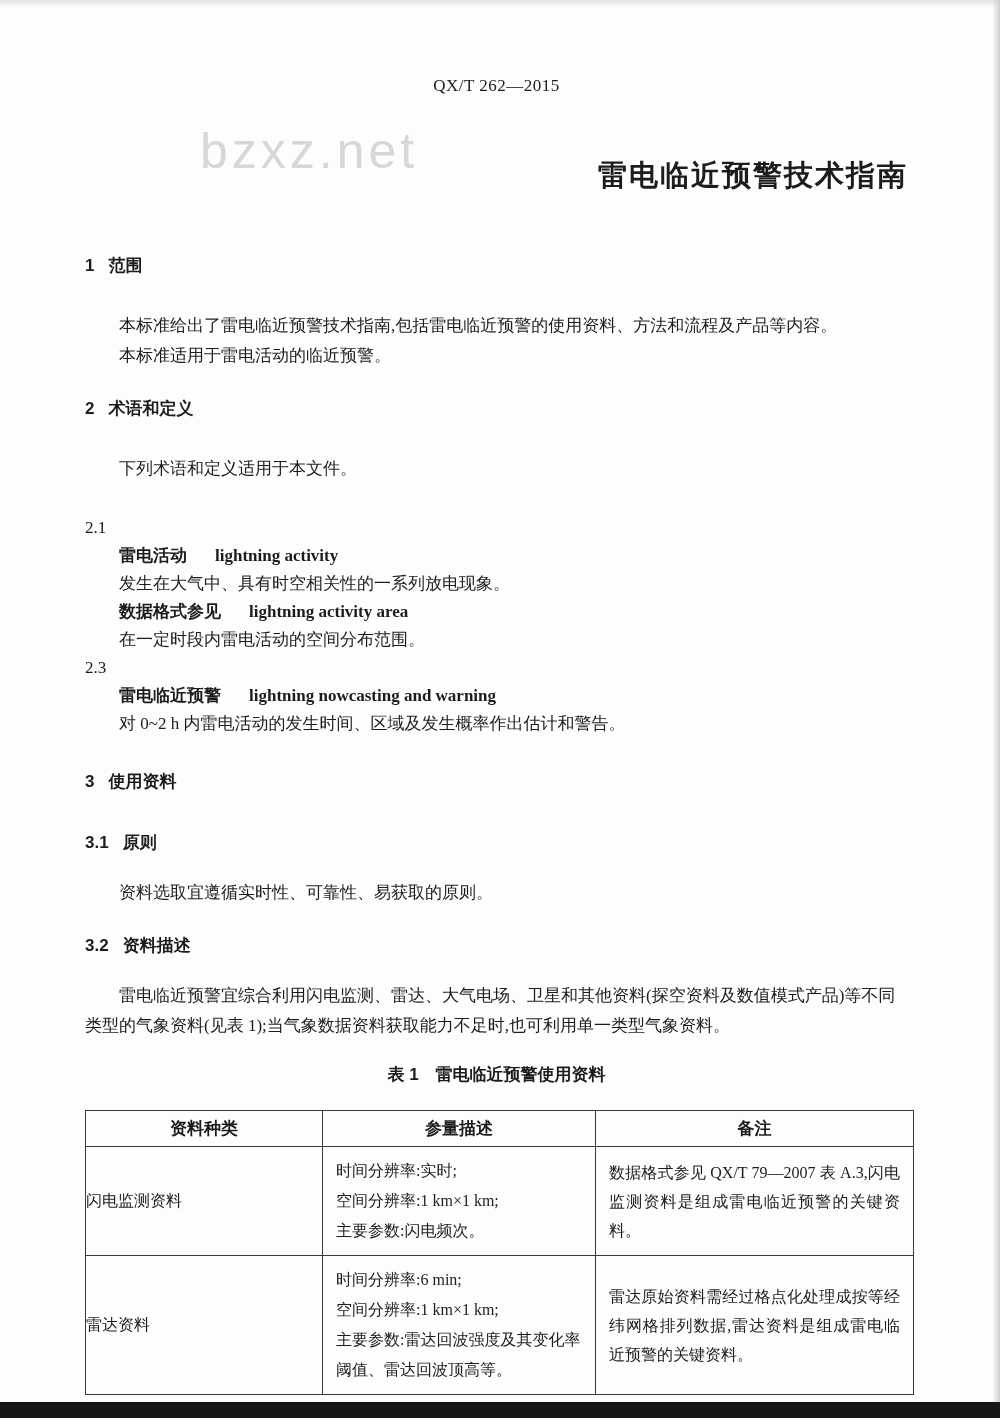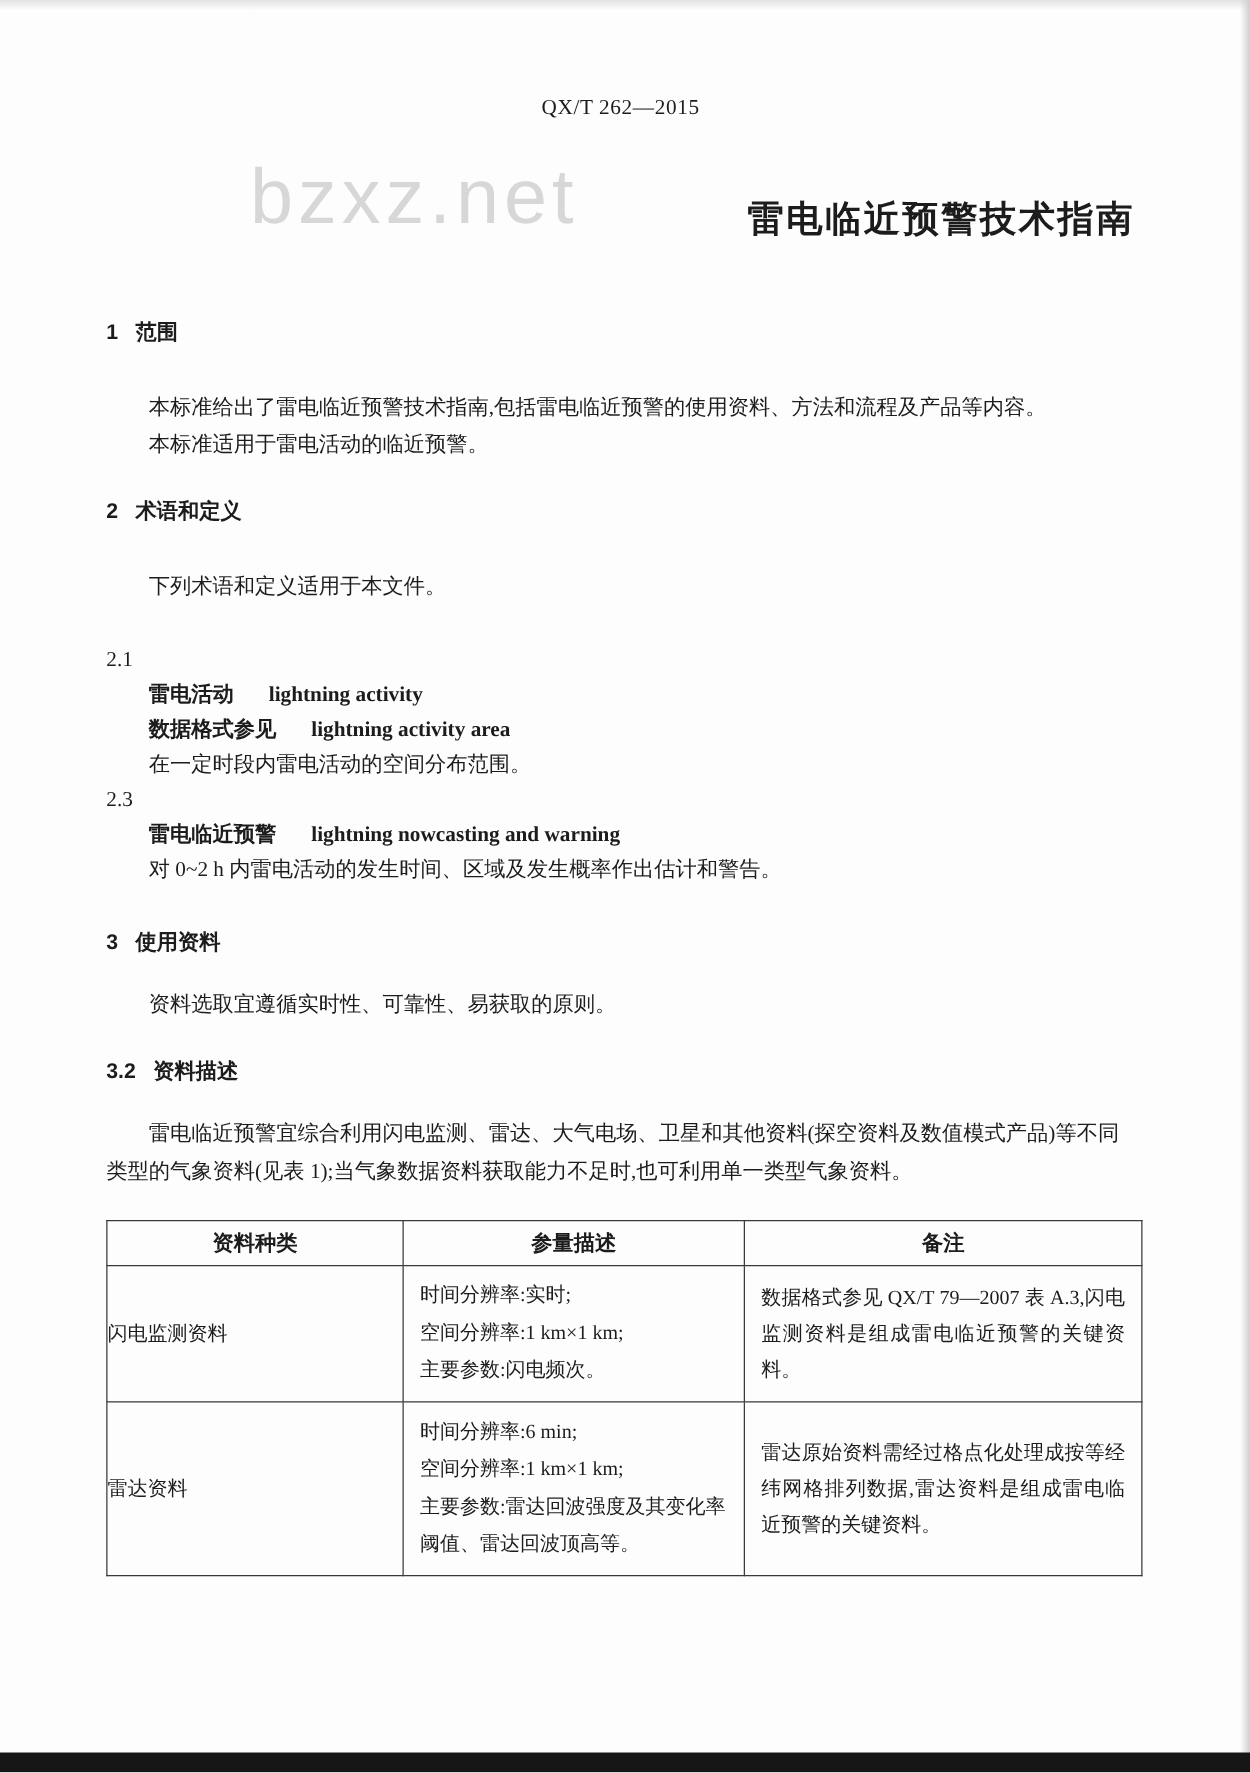--- a/index.html
+++ b/index.html
@@ -40,21 +40,21 @@
     font-size: 17px;
     letter-spacing: 0.5px;
     font-family: "Liberation Serif", "DejaVu Serif", serif;
   }
 
   .watermark {
     position: absolute;
     left: 200px; top: 122px;
     z-index: 0;
     font-family: "Liberation Sans", "DejaVu Sans", sans-serif;
-    font-size: 62px;
+    font-size: 50px;
     color: #d7d7d7;
     letter-spacing: 4px;
   }
 
   .title {
     margin-top: 60px;
     text-align: right;
     font-family: "Liberation Sans", "DejaVu Sans", sans-serif;
     font-size: 29px;
     font-weight: bold;
@@ -148,47 +148,52 @@
       <span class="sec-num">2</span><span>术语和定义</span>
     </div>
     <p class="body indent p-first">下列术语和定义适用于本文件。</p>
 
     <div class="terms">
       <div class="term">
         <div class="term-num">2.1</div>
         <div class="term-title">
           <span class="term-zh">雷电活动</span><span class="term-en">lightning activity</span>
         </div>
+        <div class="term-def">发生在大气中、具有时空相关性的一系列放电现象。</div>
       </div>
       <div class="term">
         <div class="term-title">
           <span class="term-zh">数据格式参见</span><span class="term-en">lightning activity area</span>
         </div>
         <div class="term-def">在一定时段内雷电活动的空间分布范围。</div>
       </div>
       <div class="term">
         <div class="term-num">2.3</div>
         <div class="term-title">
           <span class="term-zh">雷电临近预警</span><span class="term-en">lightning nowcasting and warning</span>
         </div>
         <div class="term-def">对 0~2 h 内雷电活动的发生时间、区域及发生概率作出估计和警告。</div>
       </div>
     </div>
 
     <div class="sec-heading h-s3">
       <span class="sec-num">3</span><span>使用资料</span>
     </div>
 
+    <div class="sec-heading h-s31">
+      <span class="sec-num">3.1</span><span>原则</span>
+    </div>
     <p class="body indent p-sub">资料选取宜遵循实时性、可靠性、易获取的原则。</p>
 
     <div class="sec-heading h-s32">
       <span class="sec-num">3.2</span><span>资料描述</span>
     </div>
     <p class="body indent p-sub">雷电临近预警宜综合利用闪电监测、雷达、大气电场、卫星和其他资料(探空资料及数值模式产品)等不同类型的气象资料(见表 1);当气象数据资料获取能力不足时,也可利用单一类型气象资料。</p>
 
+    <div class="table-caption">表 1　雷电临近预警使用资料</div>
 
     <table class="data-table">
       <colgroup>
           <col class="c1">
           <col class="c2">
           <col class="c3">
         </colgroup>
       <thead>
         <tr>
           <th>资料种类</th>

